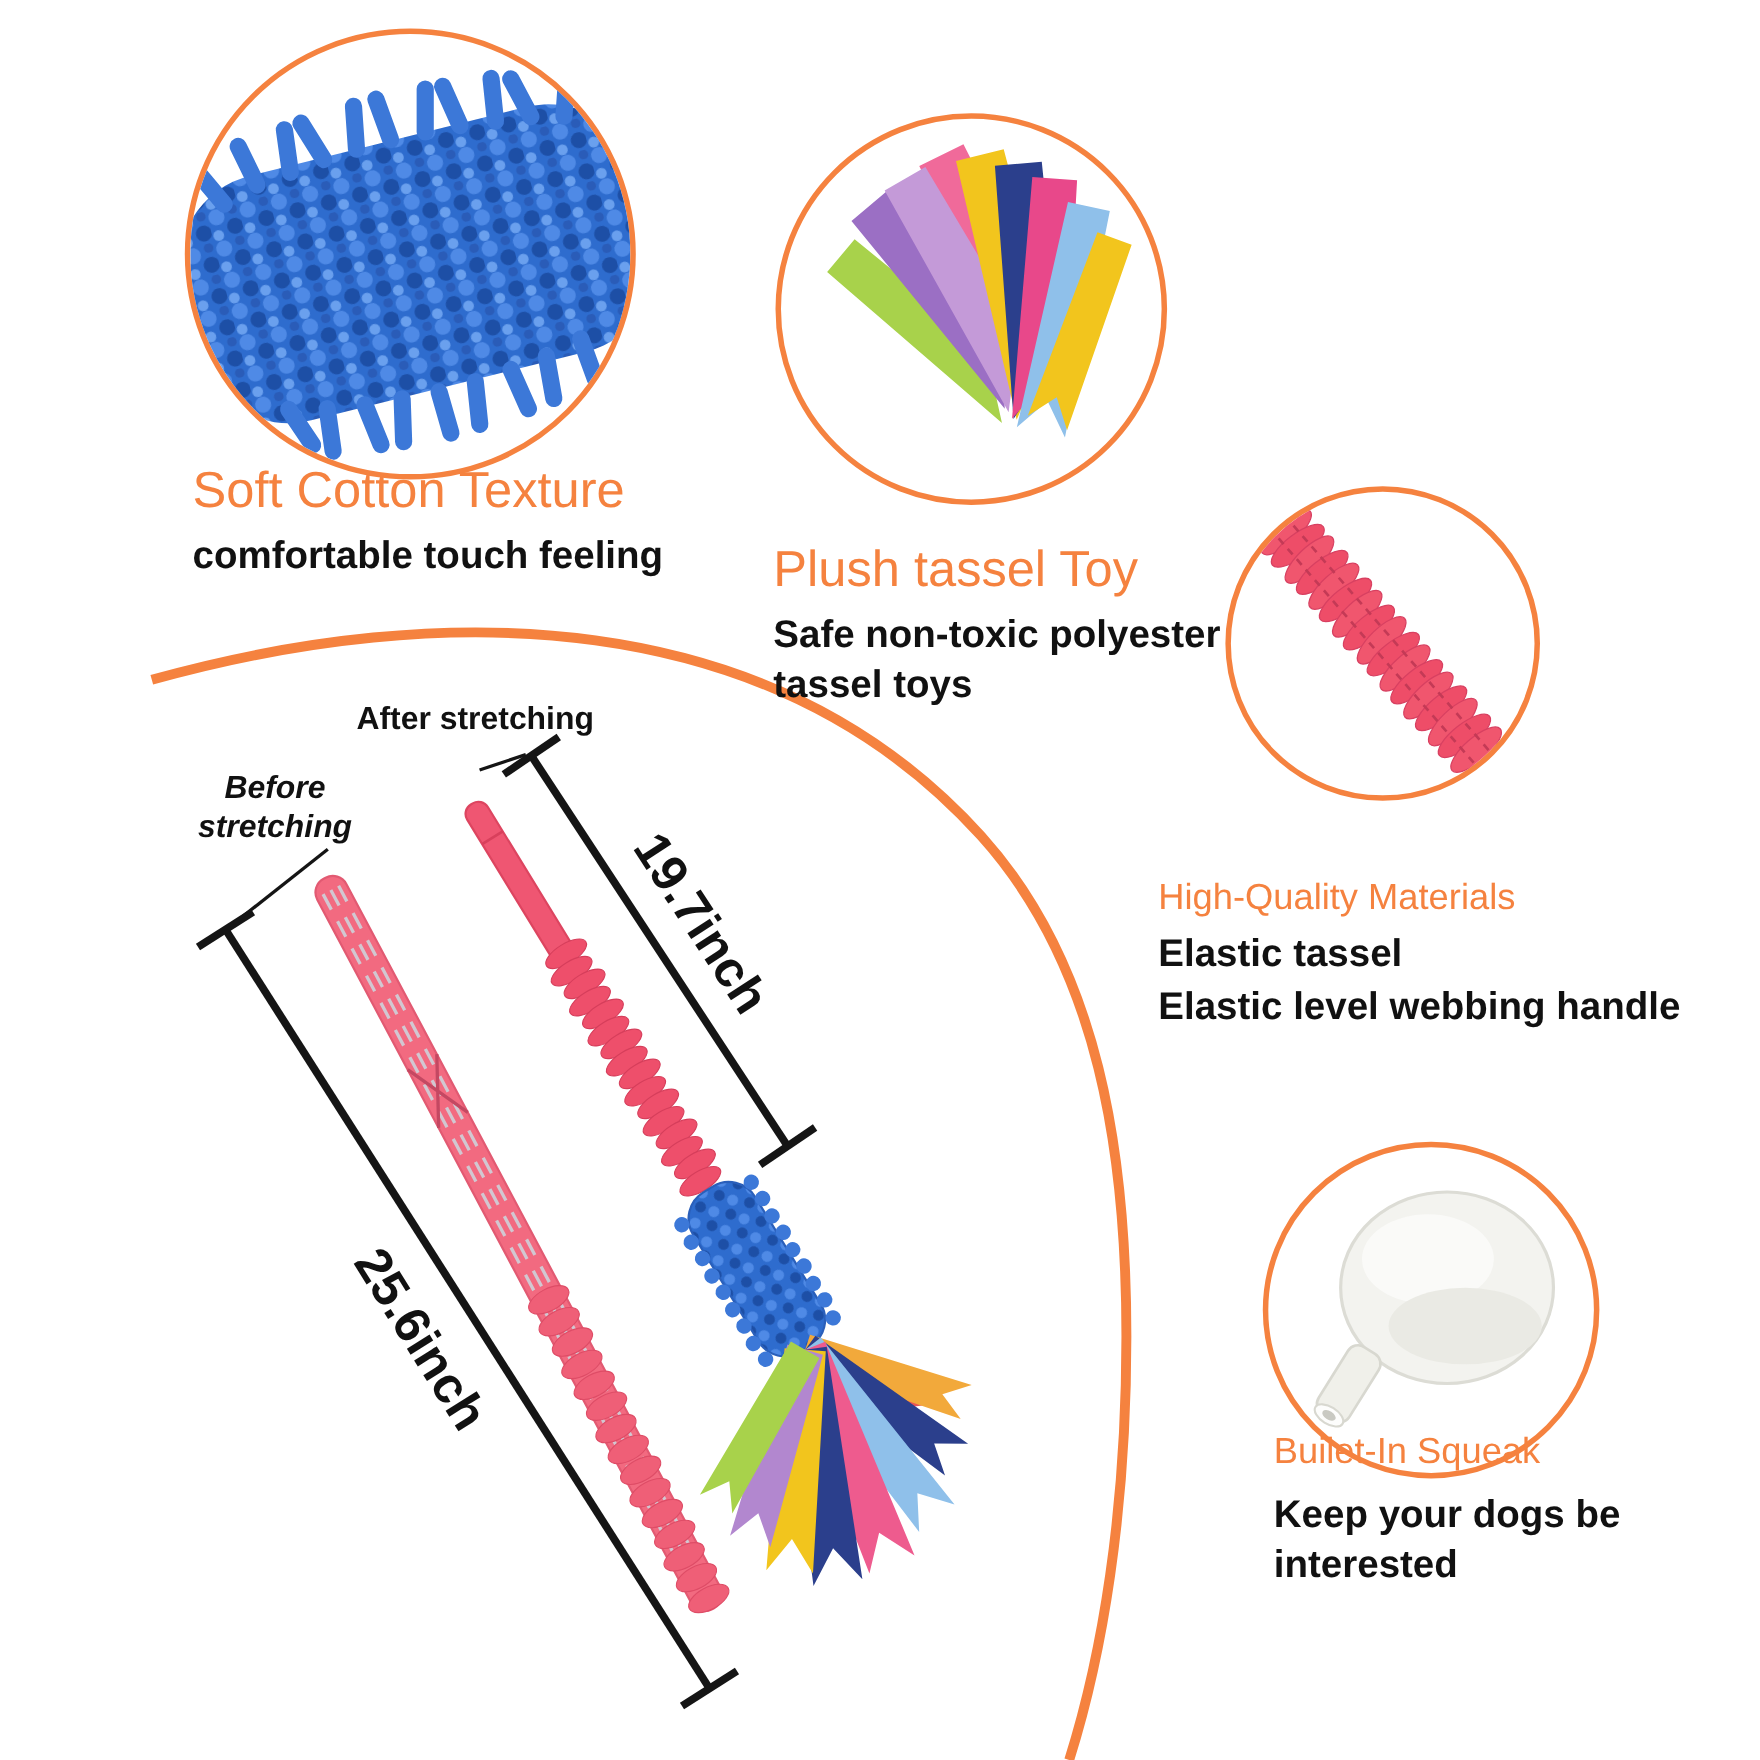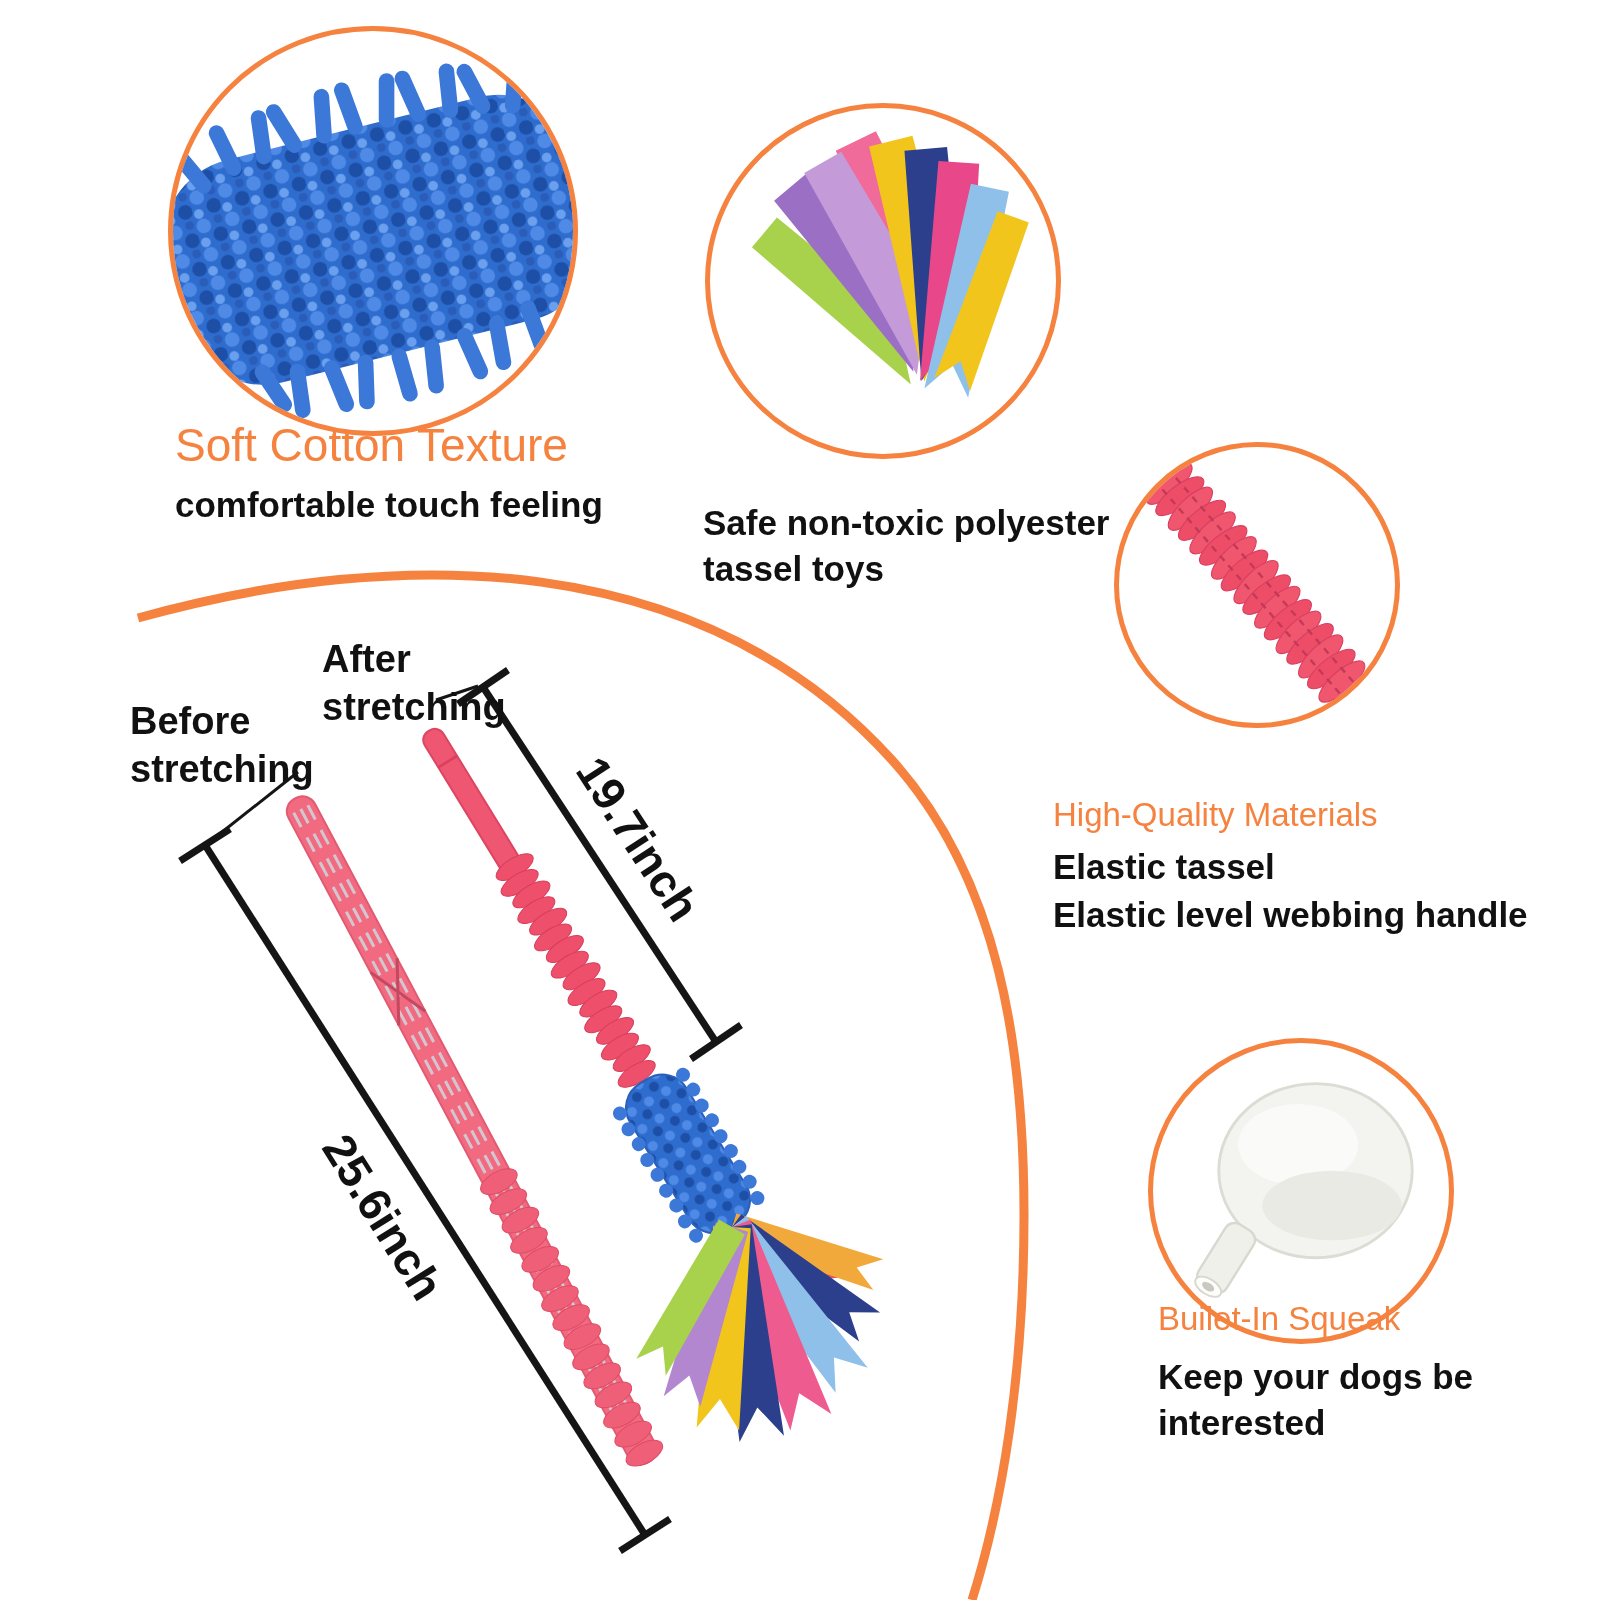--- a/index.html
+++ b/index.html
@@ -24,23 +24,23 @@
   .circle svg{display:block;width:100%;height:100%;}
   .feature{position:absolute;z-index:3;}
   .f1{left:175px;top:418px;width:560px;}
   .f2{left:703px;top:490px;width:440px;}
   .f3{left:1053px;top:796px;width:544px;}
   .f4{left:1158px;top:1300px;width:430px;}
   .ftitle{font-size:46px;font-weight:normal;color:var(--accent,#f5823f);}
   .f3 .ftitle,.f4 .ftitle{font-size:33px;}
   .fdesc{font-size:35px;font-weight:bold;color:var(--ink,#111);margin-top:10px;line-height:1.3;}
   .f4 .fdesc{width:330px;margin-top:16px;}
-  .slabel{position:absolute;z-index:3;font-size:38px;font-weight:bold;color:var(--ink,#111);
-          text-align:left;line-height:1.25;}
-  .before-label{left:130px;top:698px;width:240px;}
+  .slabel{position:absolute;z-index:3;font-size:29px;font-weight:bold;color:var(--ink,#111);
+          text-align:center;line-height:1.25;}
+  .before-label{left:130px;top:698px;width:240px;font-style:italic;}
   .after-label{left:322px;top:636px;width:220px;}
   .mlabel{position:absolute;z-index:3;font-size:46px;font-weight:bold;color:var(--ink,#111);
           width:230px;text-align:center;}
   .before-len{left:268px;top:1190px;transform:rotate(58deg);}
   .after-len{left:523px;top:812px;transform:rotate(57deg);}
 </style>
 </head>
 <body>
 
 <div class="canvas">
@@ -256,20 +256,21 @@
       </g>
     </svg>
   </div>
 
   <div class="feature f1">
     <div class="ftitle">Soft Cotton Texture</div>
     <div class="fdesc">comfortable touch feeling</div>
   </div>
 
   <div class="feature f2">
+    <div class="ftitle">Plush tassel Toy</div>
     <div class="fdesc">Safe non-toxic polyester tassel toys</div>
   </div>
 
   <div class="feature f3">
     <div class="ftitle">High-Quality Materials</div>
     <div class="fdesc">Elastic tassel</div>
     <div class="fdesc" style="margin-top:2px;">Elastic level webbing handle</div>
   </div>
 
   <div class="feature f4">

